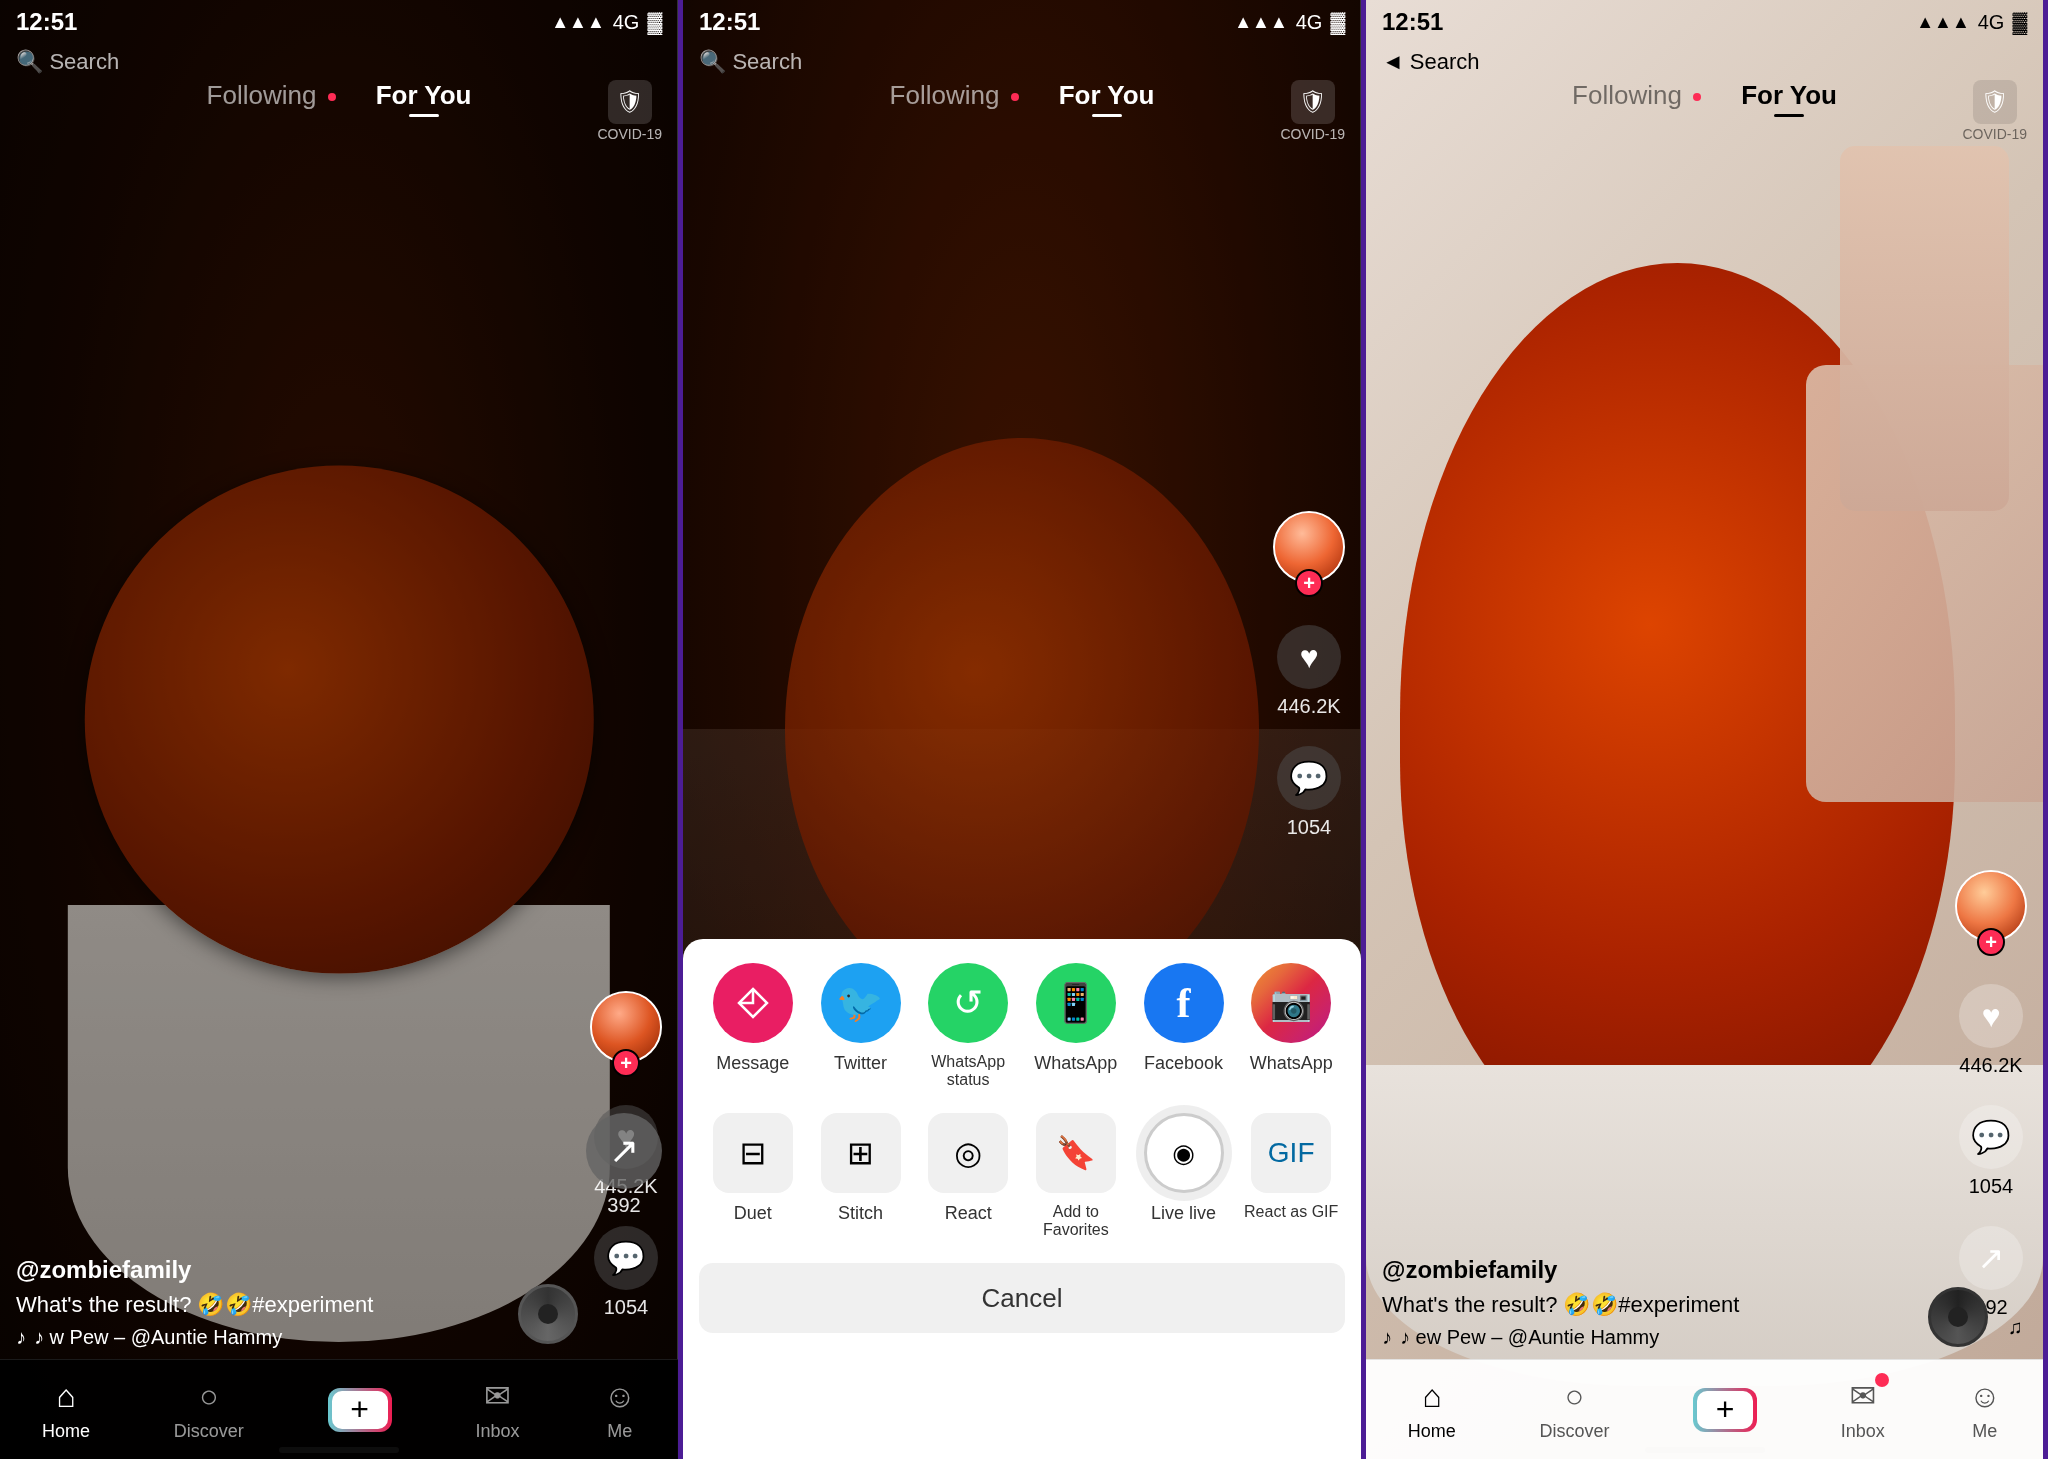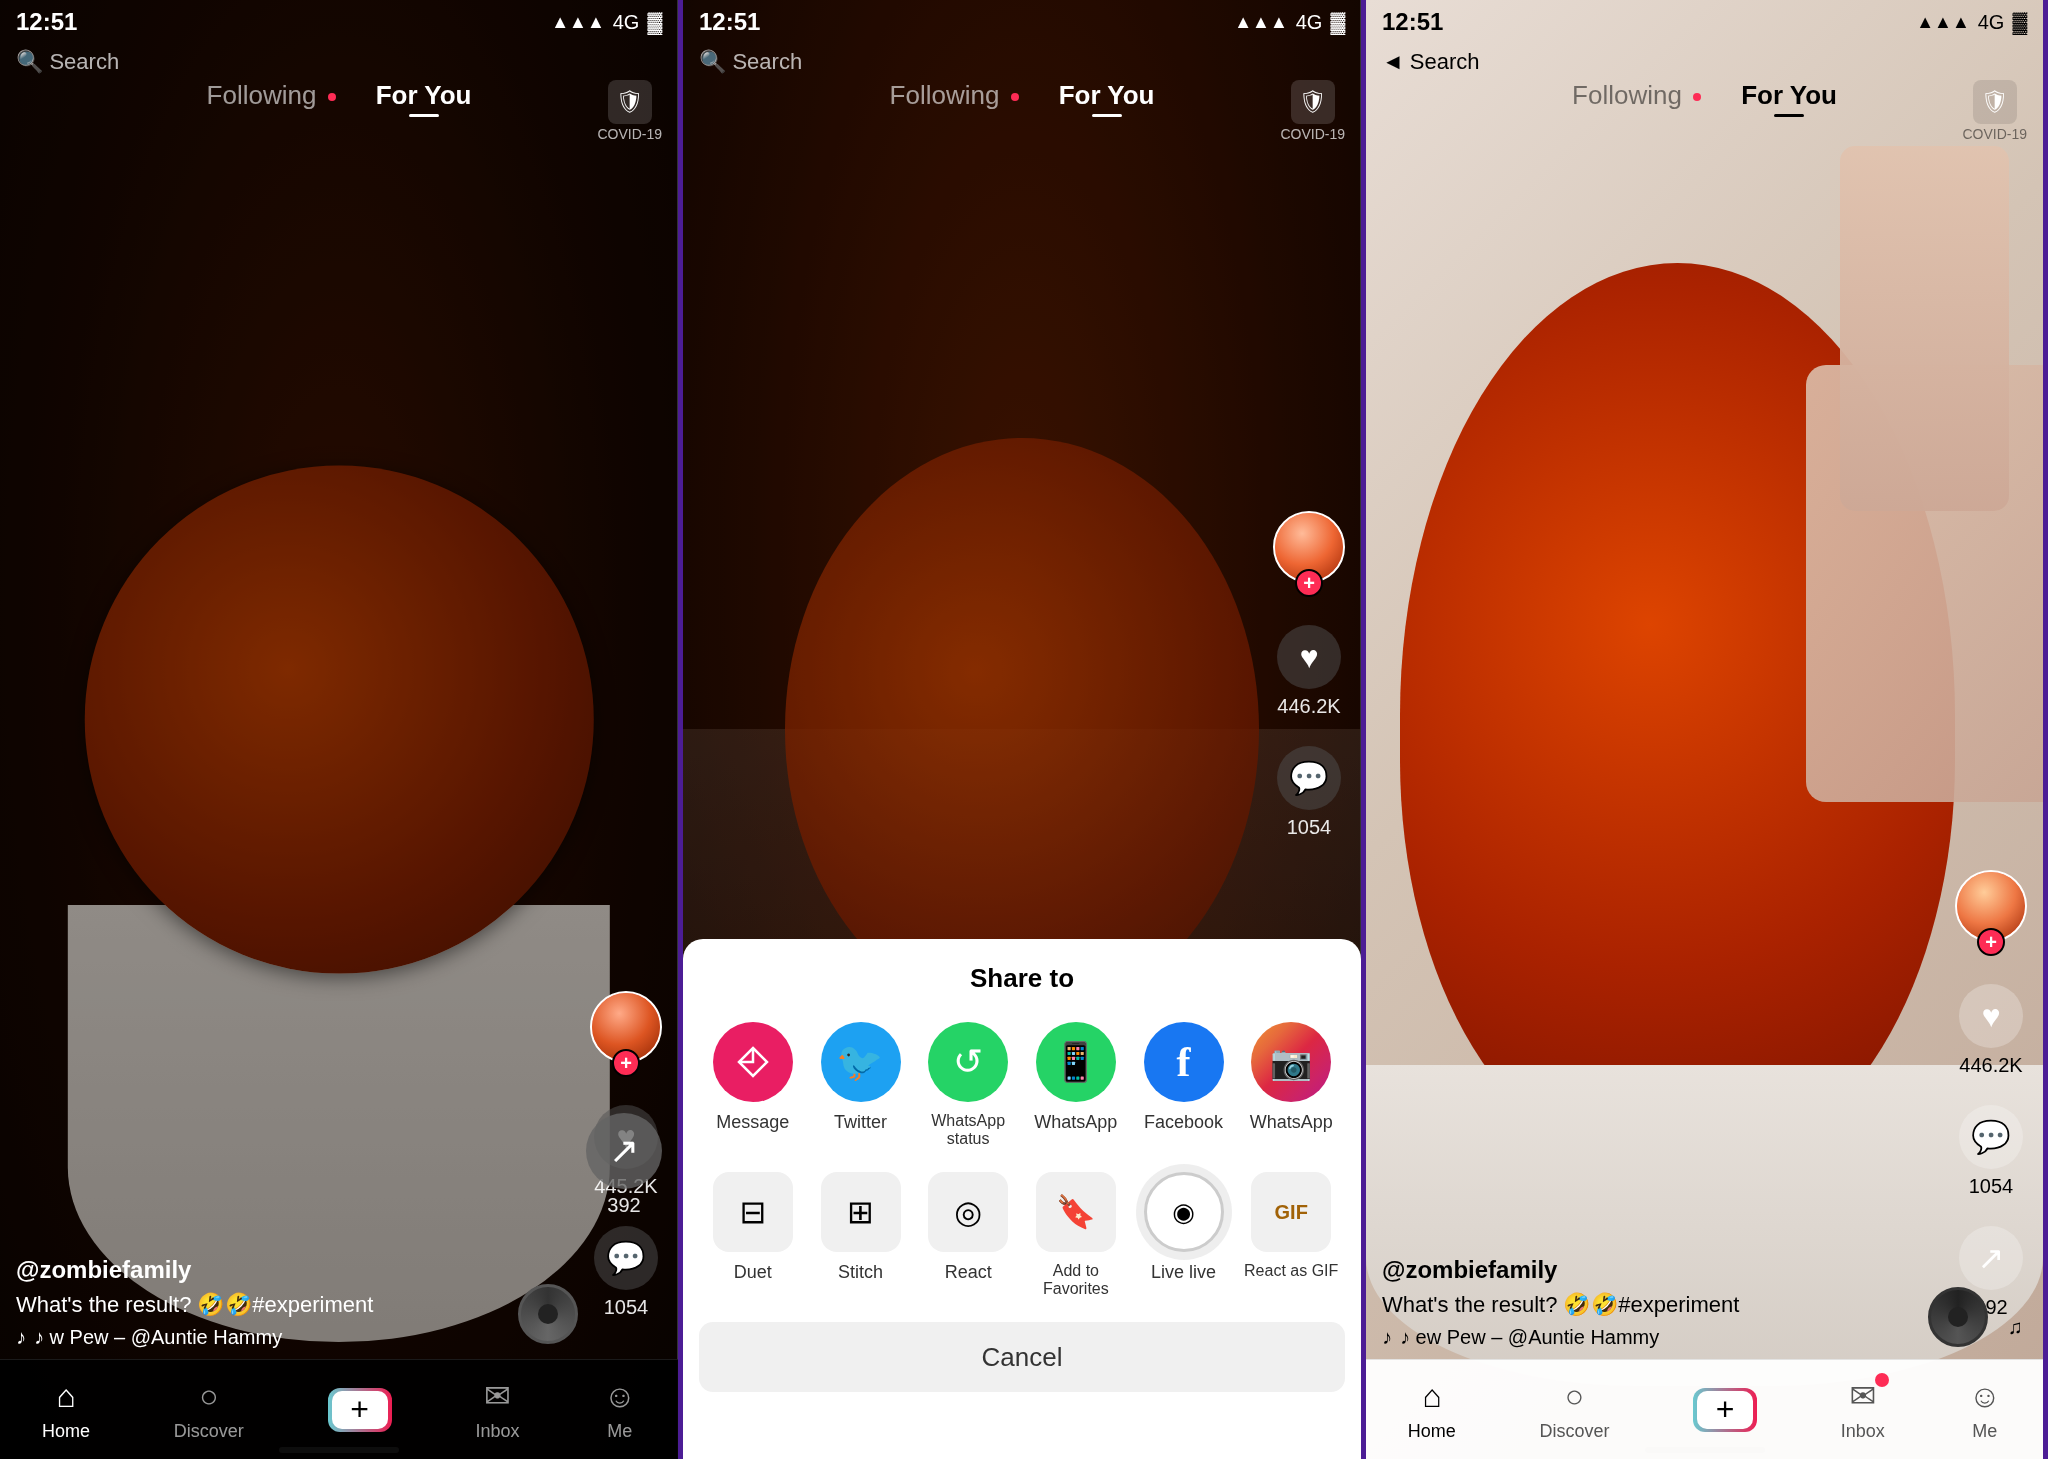--- a/index.html
+++ b/index.html
@@ -733,21 +733,20 @@
       <span class="icon-label">446.2K</span>
     </div>
     <div class="icon-btn">
       <div class="icon-circle" style="background:rgba(80,80,80,0.5);">💬</div>
       <span class="icon-label">1054</span>
     </div>
   </div>
 
   <div class="share-sheet" style="height:520px;">
 
-    <div class="share-title">Share to</div>
 
     <div class="share-row">
 
       <div class="share-app">
         <div class="share-app-icon" style="background:#e91e63;">
           <svg width="40" height="40" viewBox="0 0 40 40">
               <path d="M20 6 L34 20 L20 34 L6 20 Z" fill="none" stroke="white" stroke-width="2.5"></path>
               <path d="M6 20 L20 20 L20 6" fill="none" stroke="white" stroke-width="2.5"></path>
             </svg>
         </div>
@@ -822,21 +821,21 @@
 
       <div class="share-tool">
         <div class="live-photo-tool">
           <span style="font-size:26px;">◉</span>
         </div>
         <span class="share-tool-label">Live live</span>
       </div>
 
       <div class="share-tool">
         <div class="share-tool-icon">
-          <span style="font-size:20px;font-weight:700;color:#a16207;">GIF</span>
+          <span style="font-size:28px;font-weight:400;color:#0369a1;">GIF</span>
         </div>
         <span class="share-tool-label" style="font-size:16px;">React as GIF</span>
       </div>
     </div>
 
     <div class="cancel-btn">
       <span>Cancel</span>
     </div>
   </div>
 

